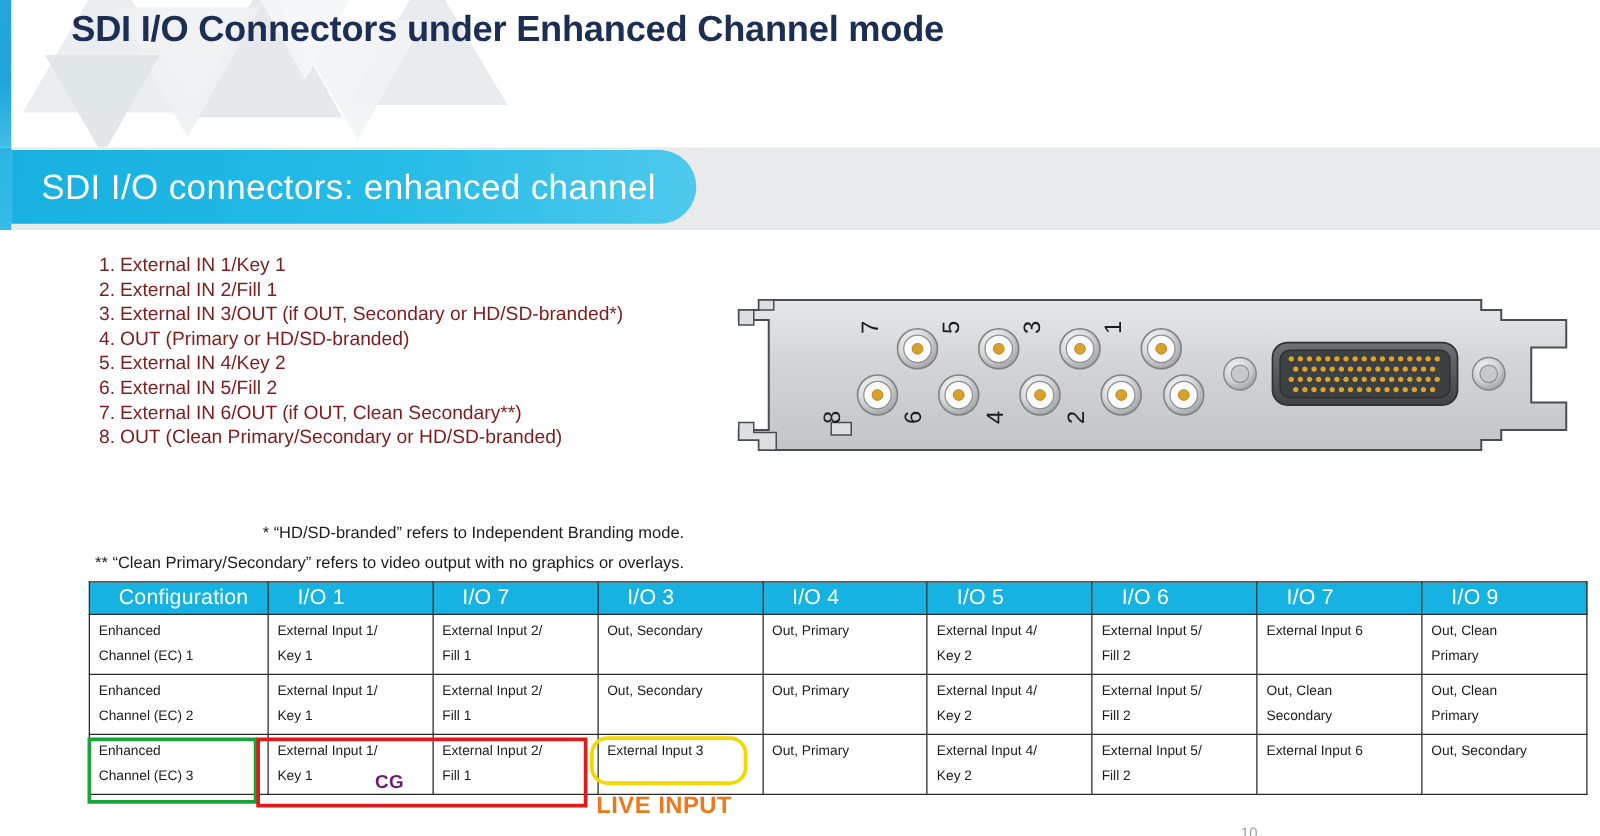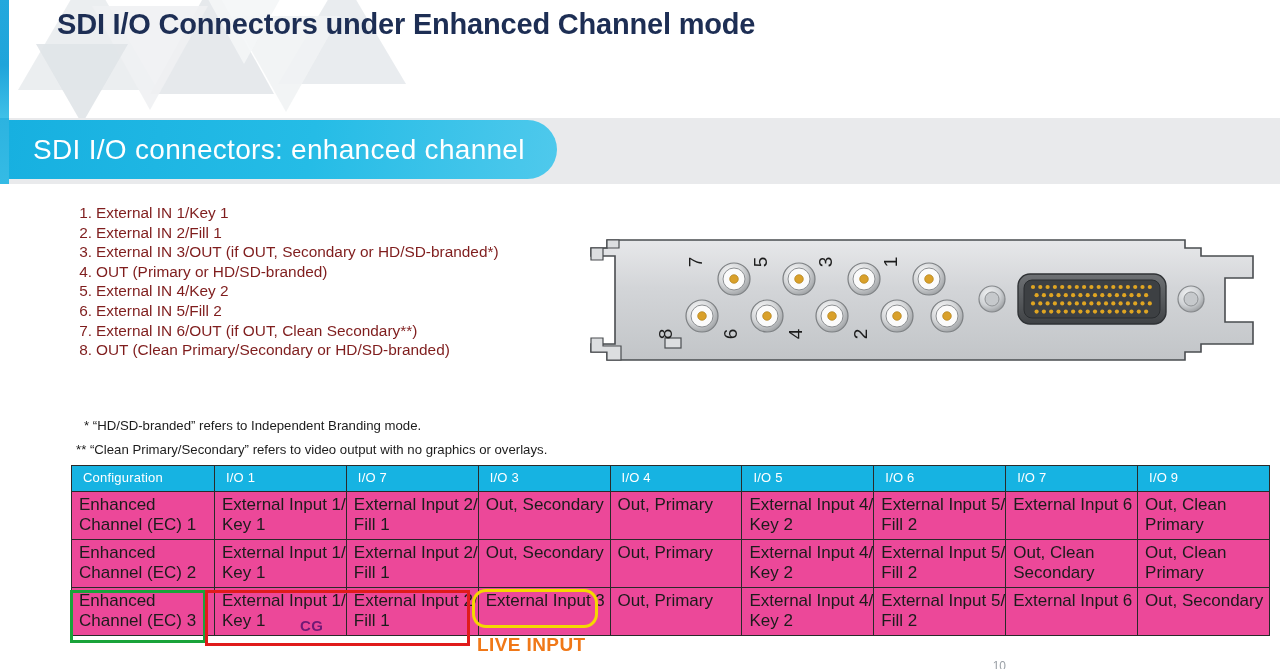--- a/index.html
+++ b/index.html
@@ -87,50 +87,50 @@
   }
   .bullets li { list-style: none; white-space: nowrap; }
   .bullets li .num { display: inline-block; width: 18px; text-align: right; margin-right: 4px; }
 
   
   .notes {
     position: absolute; left: 76px; top: 414px;
     font-size: 13.2px; color: #1c1c1c; line-height: 24px;
   }
   .notes div { white-space: nowrap; }
-  .notes .n1 { padding-left: 8px; }
+  .notes .n1 { padding-left: 8px; text-align: right; }
 
   
   .card-wrap { position: absolute; left: 585px; top: 234px; width: 680px; height: 132px; }
 
   
   .tbl {
     position: absolute; left: 71px; top: 465px;
     width: 1199px;
     border-collapse: collapse;
     table-layout: fixed;
     background: #e9ebed;
   }
   .tbl td, .tbl th {
     border: 1px solid #2a2a2a;
     padding: 3px 7px 0 7px;
-    font-size: 17px;
+    font-size: 11px;
     color: #1c1c1c;
     vertical-align: top;
     text-align: left;
     font-weight: normal;
-    background: #ec4899;
+    background: #ffffff;
     line-height: 20px;
   }
   .tbl thead th {
     background: #16b3e2;
     color: #ffffff;
-    font-size: 13px;
+    font-size: 17px;
     height: 26px;
-    padding: 1px 7px 2px 11px;
+    padding: 1px 7px 2px 23px;
     line-height: 22px;
     letter-spacing: .2px;
   }
   .tbl tbody tr { height: 48px; }
   .cw0 { width: 142px; }
   .cw  { width: 131px; }
   .cline { display: block; white-space: nowrap; }
 
   
   .anno { position: absolute; pointer-events: none; }

